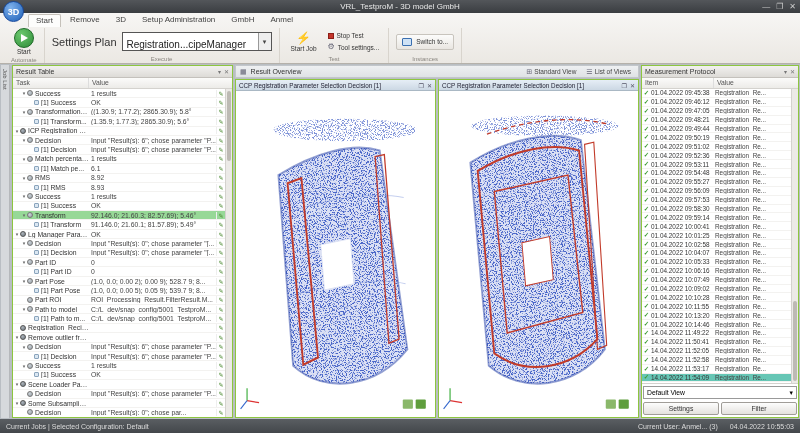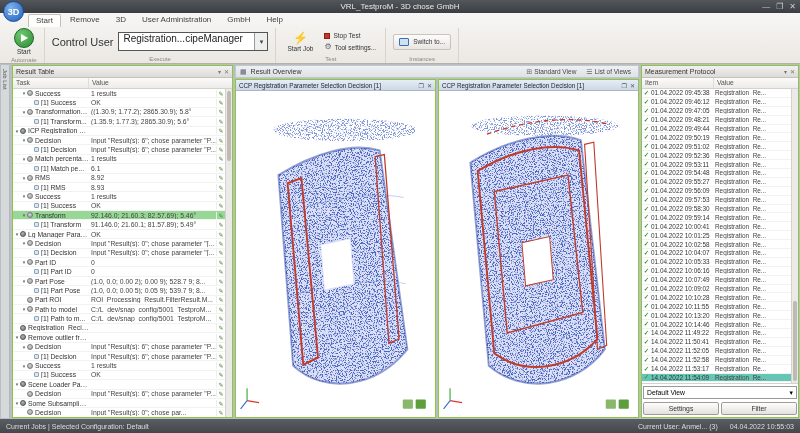--- a/index.html
+++ b/index.html
@@ -17,21 +17,21 @@
 .rtab.active{background:#fdfdfc;border:1px solid #c5c1ba;border-bottom:none;border-radius:2px 2px 0 0}
 .ribbon-body{display:flex;align-items:stretch;height:36px;padding:1px 4px 0 4px}
 .rgroup{display:flex;flex-direction:column;align-items:center;padding:0 7px;border-right:1px solid #d8d4cd}
 .rgroup-caption{font-size:6px;color:#8a8680;margin-top:auto;line-height:8px}
 .rgroup-content{display:flex;align-items:center;gap:5px;flex:1}
 .start-col{display:flex;flex-direction:column;align-items:center}
 .start-circle{width:20px;height:20px;border-radius:50%;background:radial-gradient(circle at 35% 30%,#6cc96f,#2e8b37);border:1px solid #1f6b28;display:flex;align-items:center;justify-content:center}
 .start-circle .tri{width:0;height:0;border-left:7px solid #fff;border-top:4.5px solid transparent;border-bottom:4.5px solid transparent;margin-left:2px}
 .start-label{font-size:6.5px;color:#333;line-height:8px}
 .cp-label{font-size:11px;color:#333}
-.recipe-box{width:150px;height:19px;background:#fff;border:1.5px solid #555;display:flex;align-items:flex-start;font-size:10px;color:#222;padding-left:4px;justify-content:space-between}
+.recipe-box{width:150px;height:19px;background:#fff;border:1.5px solid #555;display:flex;align-items:flex-end;font-size:10px;color:#222;padding-left:4px;justify-content:space-between}
 .recipe-box .dd{width:13px;height:100%;border-left:1px solid #999;display:flex;align-items:center;justify-content:center;font-size:7px;color:#444;background:#eee}
 .bolt-btn{display:flex;flex-direction:column;align-items:center;padding:1px 4px}
 .bolt{font-size:12px;color:#55a02e;line-height:13px}
 .bolt-label{font-size:6.5px;color:#333}
 .small-btn{display:flex;align-items:center;gap:3px;font-size:6.5px;color:#333;padding:1px 2px}
 .stop-ico{width:6px;height:6px;background:#c4352a;border:1px solid #8c1f17;display:inline-block}
 .gear-ico{font-size:8px;color:#667;line-height:8px}
 .mini-col{display:flex;flex-direction:column;gap:2px;justify-content:center}
 .switch-btn{display:flex;align-items:center;gap:4px;font-size:6.5px;color:#333;border:1px solid #c8c4bd;background:linear-gradient(#fcfcfb,#e9e6e1);padding:3px 5px;border-radius:2px}
 .mon-ico{width:10px;height:8px;border:1.5px solid #3a6fb0;border-radius:1px;position:relative;background:#cfe2f5}
@@ -91,52 +91,52 @@
 .statusbar{flex:0 0 14px;background:linear-gradient(#5a5e62,#43474b);color:#ddd;font-size:7px;display:flex;align-items:center;padding:0 6px;gap:12px}
 .sb-left{margin-right:auto}
 </style>
 </head>
 <body>
 
 <div class="window">
 
   <div class="titlebar">
     <div class="logo3d">3D</div>
-    <span>VRL_TestproM - 3D chose GmbH</span>
+    <span>VRL_TestproM - 3D model GmbH</span>
     <div class="win-controls">
       <span>—</span>
       <span>❐</span>
       <span>✕</span>
     </div>
   </div>
 
   <div class="ribbon">
     <div class="ribbon-tabs">
         <div class="rtab active">Start</div>
         <div class="rtab">Remove</div>
         <div class="rtab">3D</div>
-        <div class="rtab">User Administration</div>
+        <div class="rtab">Setup Administration</div>
         <div class="rtab">GmbH</div>
-        <div class="rtab">Help</div>
+        <div class="rtab">Anmel</div>
       </div>
     <div class="ribbon-body">
       <div class="rgroup">
         <div class="rgroup-content">
           <div class="start-col">
             <div class="start-circle">
                 <div class="tri"></div>
               </div>
             <div class="start-label">Start</div>
           </div>
         </div>
         <div class="rgroup-caption">Automate</div>
       </div>
       <div class="rgroup">
         <div class="rgroup-content">
-          <span class="cp-label">Control User</span>
+          <span class="cp-label">Settings Plan</span>
           <div class="recipe-box">
             <span>Registration...cipeManager</span>
             <span class="dd">▾</span>
           </div>
         </div>
         <div class="rgroup-caption">Execute</div>
       </div>
       <div class="rgroup">
         <div class="rgroup-content">
           <div class="bolt-btn">

